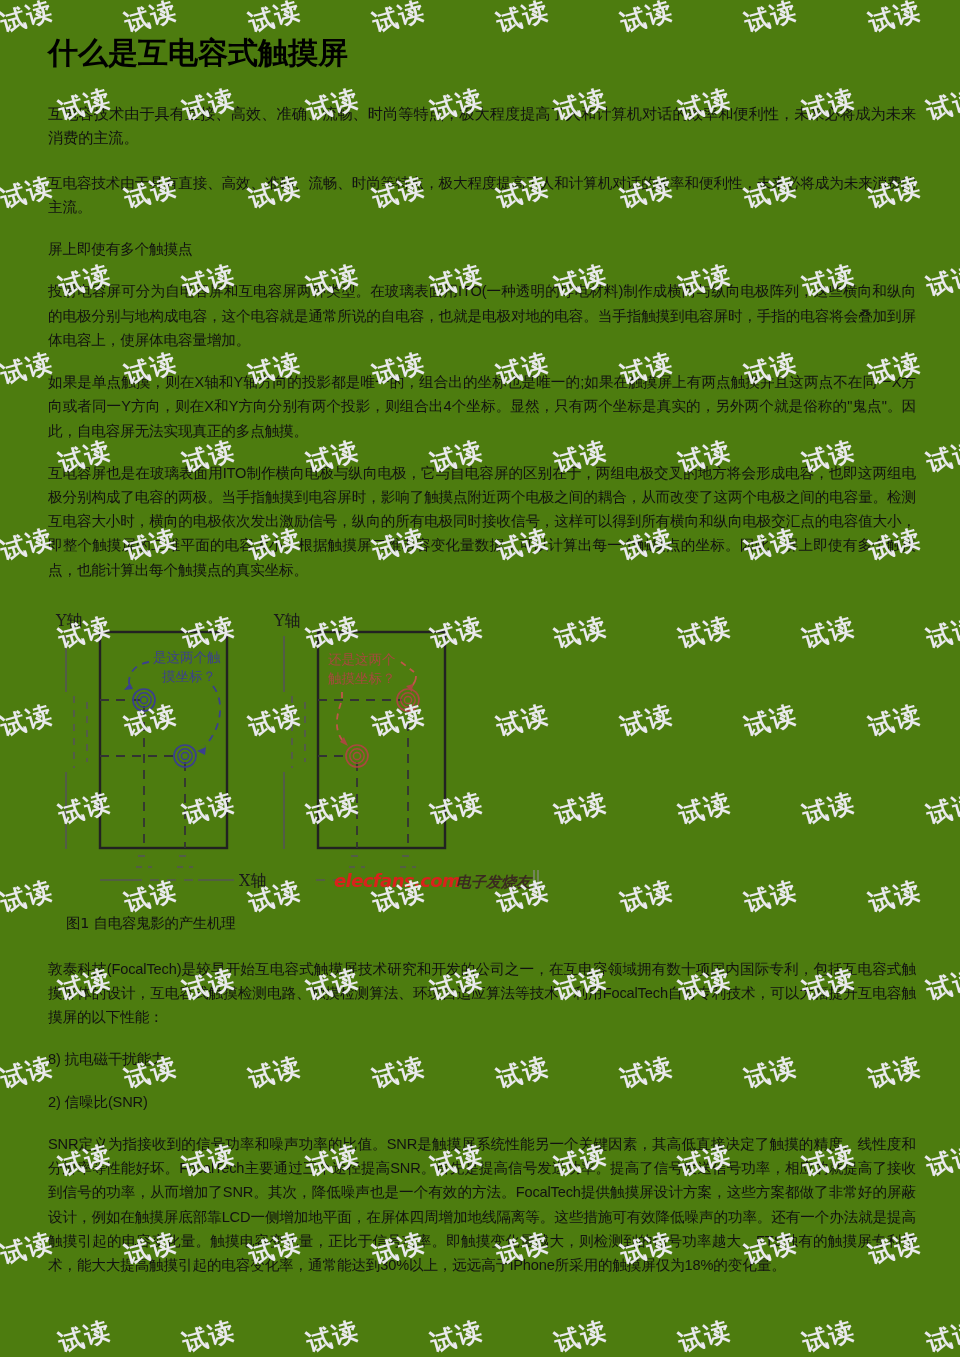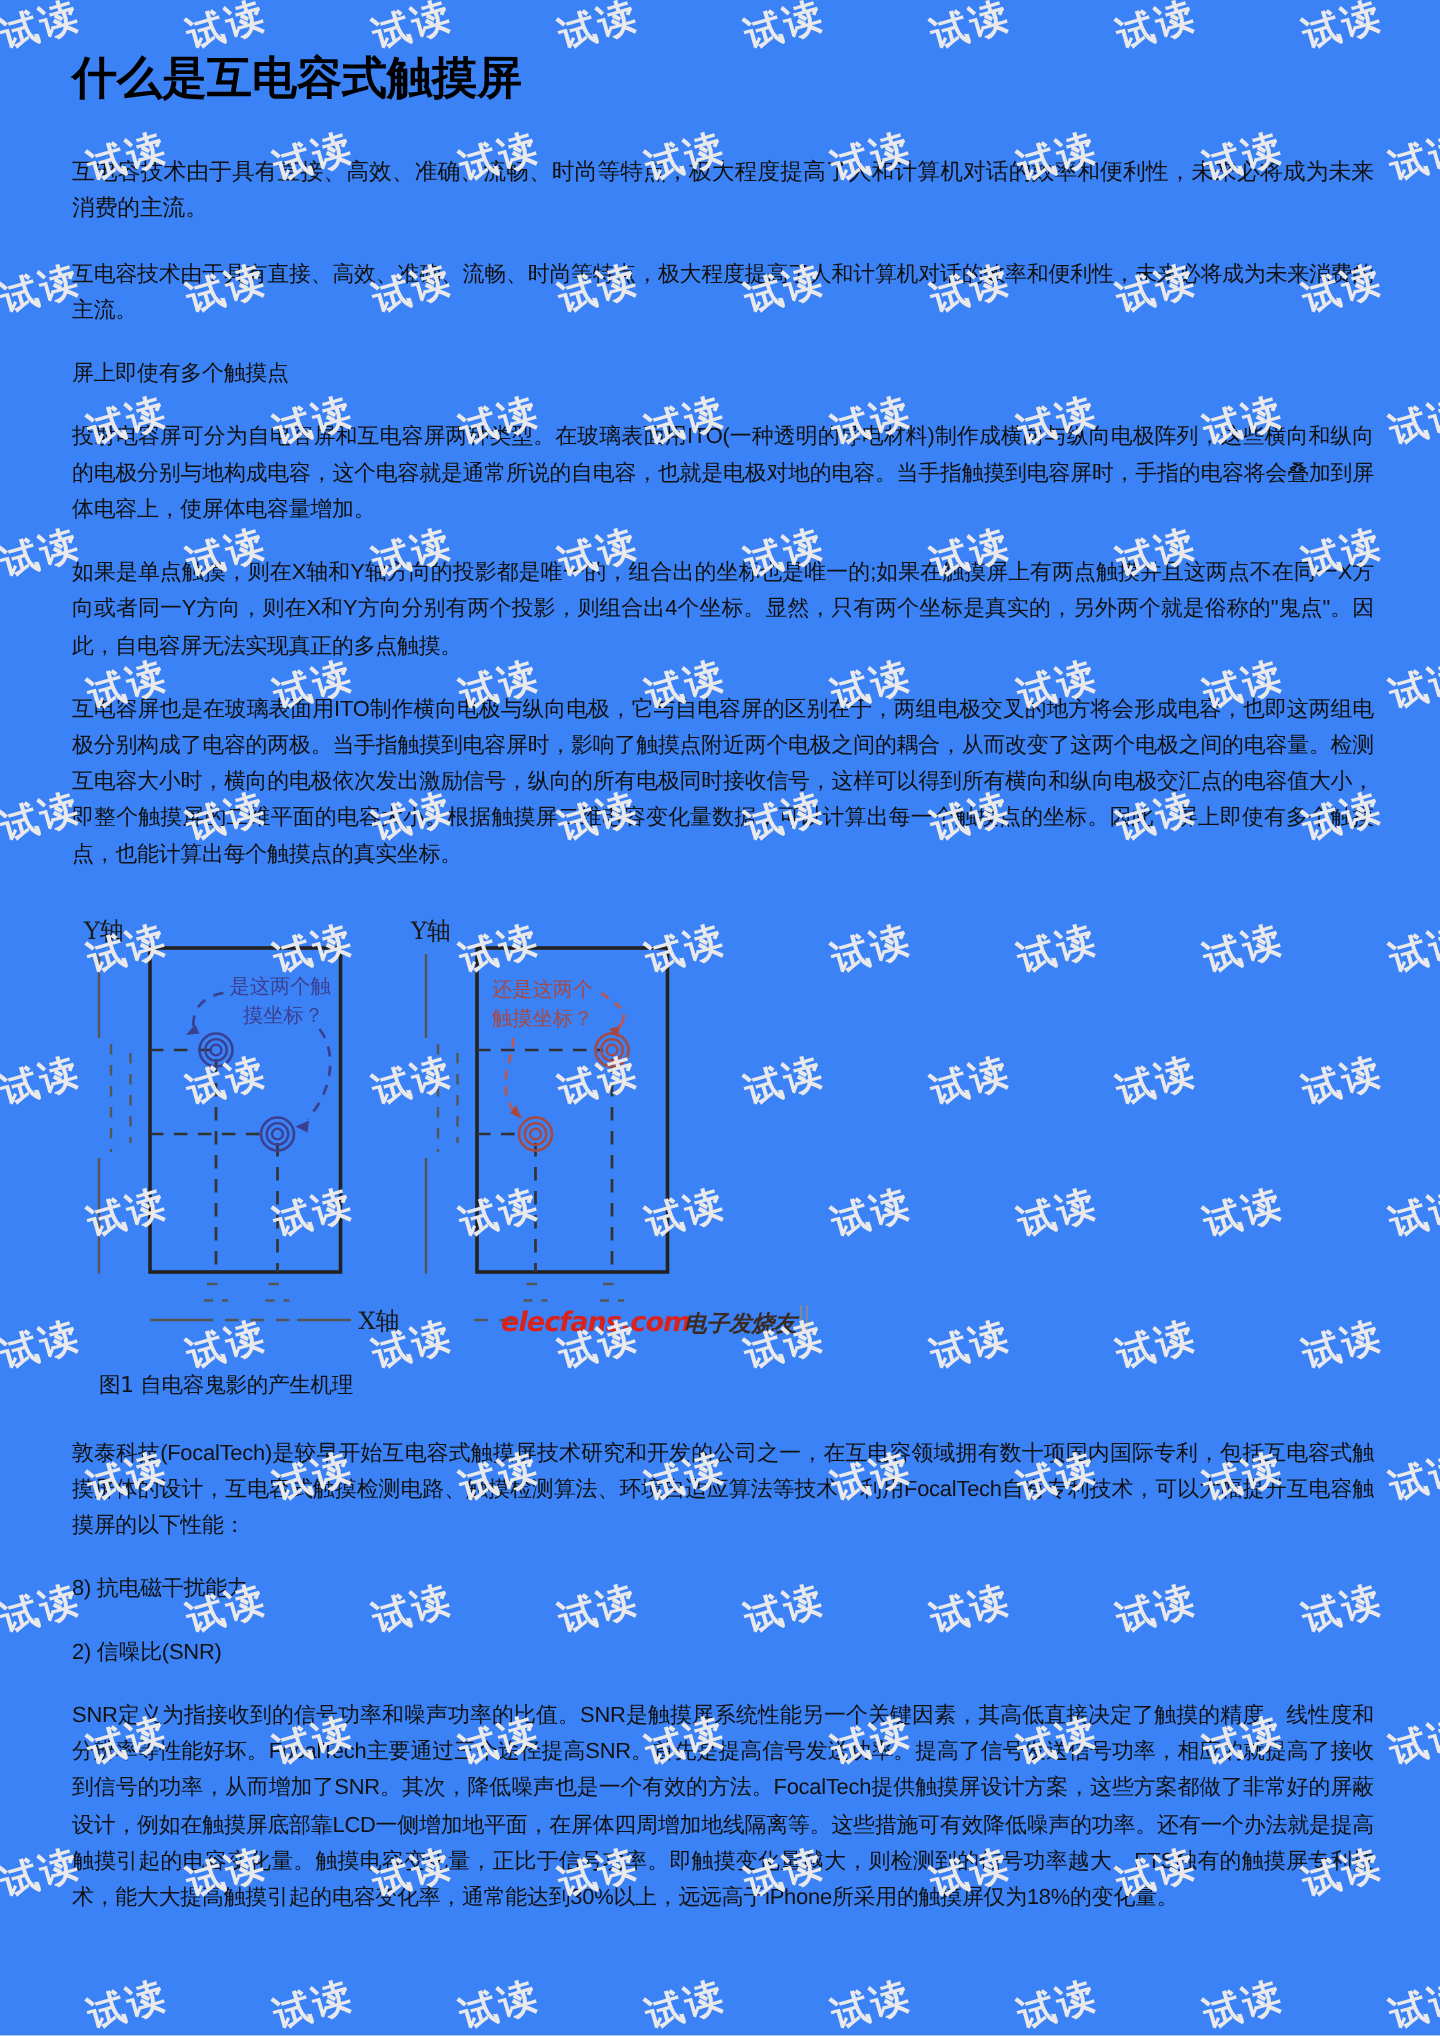--- a/index.html
+++ b/index.html
@@ -11,21 +11,21 @@
     font-family: "Liberation Sans", "DejaVu Sans", sans-serif;
     color: #111111;
     -webkit-font-smoothing: none;
   }
 
   #page {
     position: relative;
     width: 960px;
     height: 1357px;
     overflow: hidden;
-    background: #3b82f6;
+    background: #4d7c0f;
   }
 
   
   #watermark {
     position: absolute;
     inset: 0;
     z-index: 3;
     pointer-events: none;
     overflow: hidden;
   }

